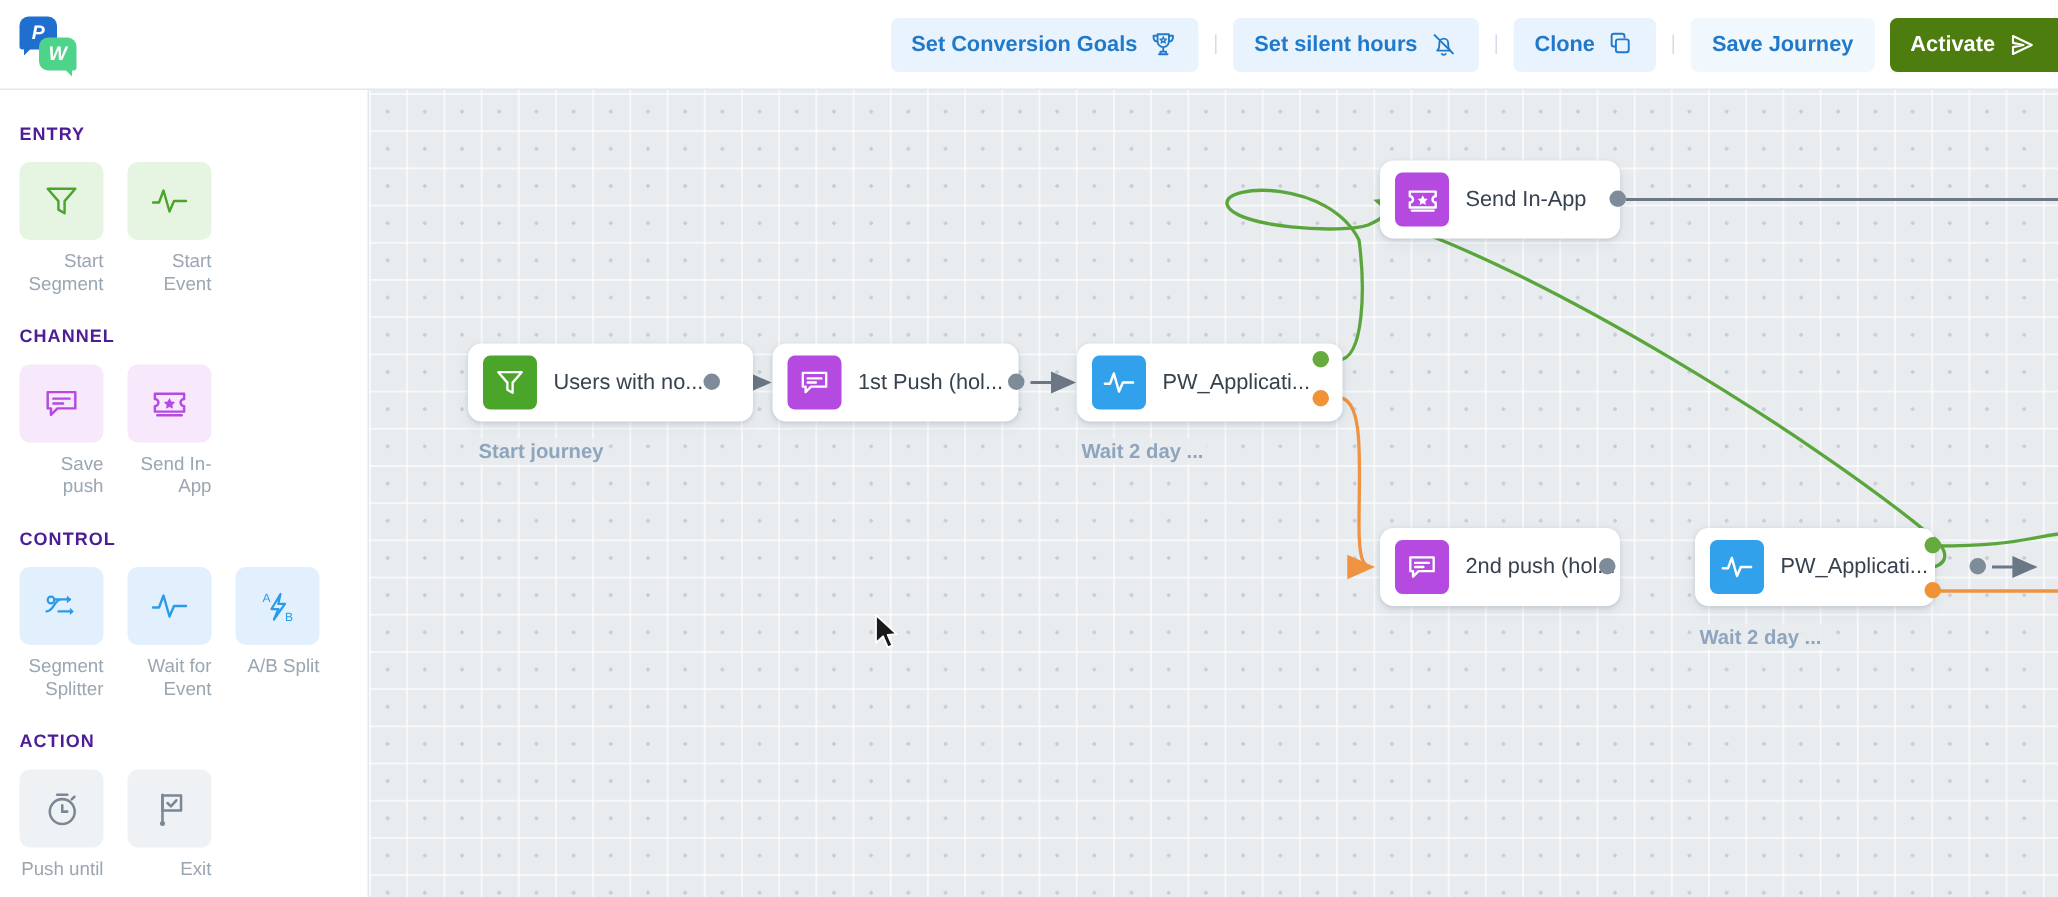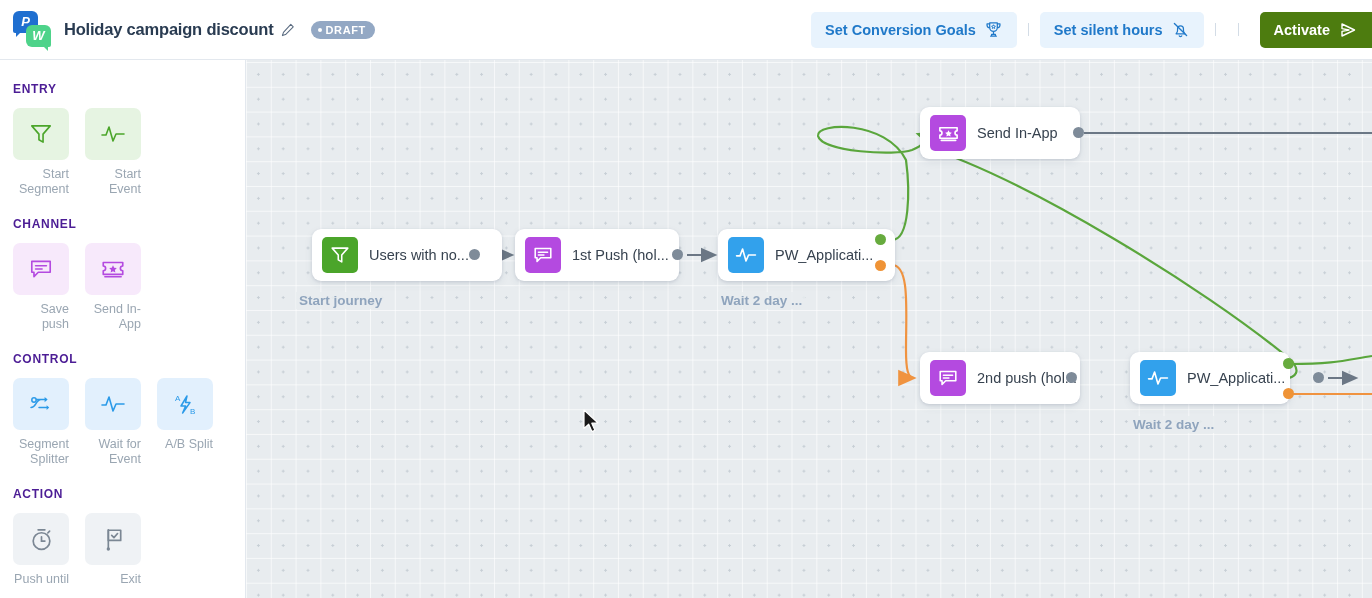--- a/index.html
+++ b/index.html
@@ -197,30 +197,20 @@
   <div class="logo">
     <div class="bub-p">
       <span>P</span>
     </div>
     <div class="bub-w">
       <span>W</span>
     </div>
   </div>
 
   <div class="title-block">
-    <div class="title-row">
-      <div class="title-text">Holiday campaign discount</div>
-      <svg class="edit-icon" viewBox="0 0 16 16">
-        <path d="M11.2 1.6 L14 4.4 L5.2 13.2 L1.6 14.4 L2.8 10.8 Z" fill="none" stroke="#5a6b80" stroke-width="1.2" stroke-linejoin="round"></path>
-      </svg>
-      <div class="draft-badge">
-        <span class="dot"></span>
-        <span>DRAFT</span>
-      </div>
-    </div>
   </div>
 
   <div class="header-actions">
 
     <div class="hbtn light">
       <span>Set Conversion Goals</span>
       <svg width="19" height="19" viewBox="0 0 20 20">
         <path d="M6 3 h8 v5 a4 4 0 0 1 -8 0 Z M6 4 H3.2 v1.6 a3 3 0 0 0 3 2.6 M14 4 h2.8 v1.6 a3 3 0 0 1 -3 2.6 M10 12 v3 M7 17 h6 M8 15.2 h4 v1.8 h-4 Z" fill="none" stroke="#2079c9" stroke-width="1.3" stroke-linecap="round" stroke-linejoin="round"></path>
         <path d="M10 5 l.6 1.3 1.4.2 -1 1 .25 1.4 -1.25 -.7 -1.25 .7 .25 -1.4 -1 -1 1.4 -.2 Z" fill="none" stroke="#2079c9" stroke-width="1"></path>
       </svg>
@@ -231,23 +221,33 @@
     <div class="hbtn light">
       <span>Set silent hours</span>
       <svg width="19" height="19" viewBox="0 0 20 20">
         <path d="M5.4 14.5 h9.2 c-1.2 -1.2 -1.5 -2.2 -1.5 -3.8 V9.2 a3.1 3.1 0 0 0 -6.2 0 v1.5 c0 1.6 -.3 2.6 -1.5 3.8 Z M8.4 16.3 a1.7 1.7 0 0 0 3.2 0" fill="none" stroke="#2079c9" stroke-width="1.3" stroke-linejoin="round"></path>
         <path d="M3.6 3.6 L16.4 16.4" stroke="#2079c9" stroke-width="1.4" stroke-linecap="round"></path>
       </svg>
     </div>
 
     <span class="vdiv"></span>
 
+    <div class="hbtn light">
+      <span>Clone</span>
+      <svg width="19" height="19" viewBox="0 0 20 20">
+        <rect x="6.6" y="6.6" width="9" height="9" rx="1.6" fill="none" stroke="#2079c9" stroke-width="1.35"></rect>
+        <path d="M12.6 5.2 V4.2 a1.6 1.6 0 0 0 -1.6 -1.6 H5.2 A1.6 1.6 0 0 0 3.6 4.2 v5.8 a1.6 1.6 0 0 0 1.6 1.6 h1" fill="none" stroke="#2079c9" stroke-width="1.35" stroke-linecap="round"></path>
+      </svg>
+    </div>
 
     <span class="vdiv"></span>
 
+    <div class="hbtn plain">
+      <span>Save Journey</span>
+    </div>
 
     <span class="hgap"></span>
 
     <div class="hbtn primary">
       <span>Activate</span>
       <svg width="20" height="20" viewBox="0 0 20 20">
         <path d="M4 4 L16.5 10 L4 16 L4 11.4 L11 10 L4 8.6 Z" fill="none" stroke="#ffffff" stroke-width="1.4" stroke-linejoin="round"></path>
       </svg>
     </div>
 
@@ -398,21 +398,21 @@
 
   <div class="node" style="left:66px; top:169px; width:190px;">
     <div class="node-ico ico-green">
       <svg width="22" height="22" viewBox="0 0 24 24">
         <path d="M3.5 4.5 h17 l-6.6 7.6 v7.4 l-3.8 -2.2 v-5.2 Z" fill="none" stroke="#ffffff" stroke-width="1.7" stroke-linejoin="round"></path>
       </svg>
     </div>
     <div class="node-label">Users with no...</div>
   </div>
   <div class="port gray" style="left:223px; top:189px;"></div>
-  <div class="sublabel" style="left:50px; top:232px;">Start journey</div>
+  <div class="sublabel" style="left:70px; top:232px;">Start journey</div>
 
   <div class="node" style="left:269px; top:169px; width:164px;justify-content:space-between;">
     <div class="node-ico ico-purple">
       <svg width="22" height="22" viewBox="0 0 24 24">
         <path d="M3.5 5 h17 v10 h-11 l-4 4 v-4 h-2 Z" fill="none" stroke="#ffffff" stroke-width="1.7" stroke-linejoin="round"></path>
         <path d="M7 9 h10 M7 12 h6" stroke="#ffffff" stroke-width="1.7" stroke-linecap="round"></path>
       </svg>
     </div>
     <div class="node-label">1st Push (hol...</div>
   </div>

